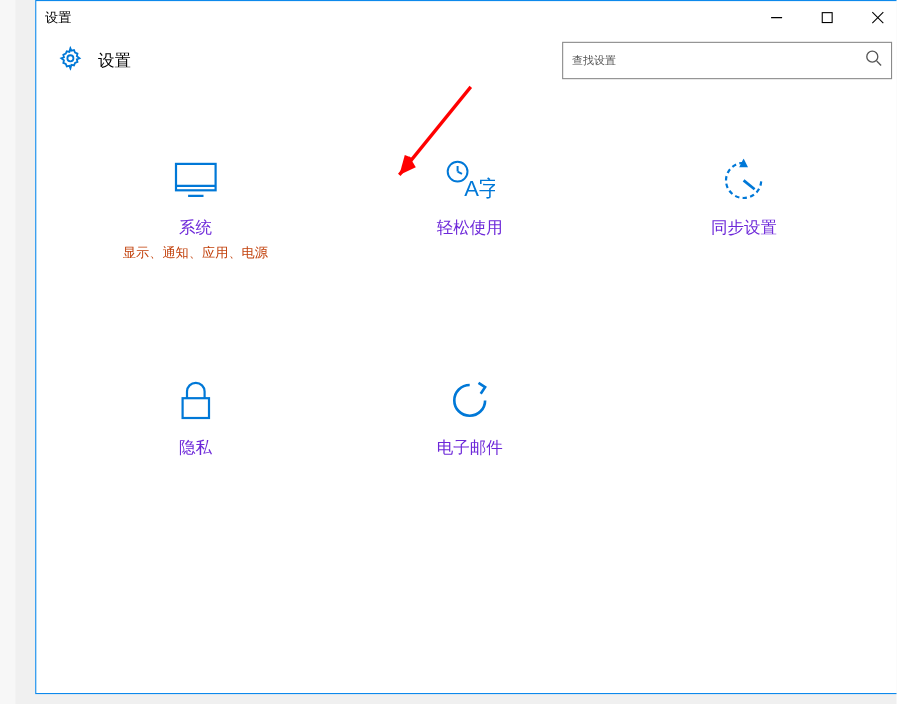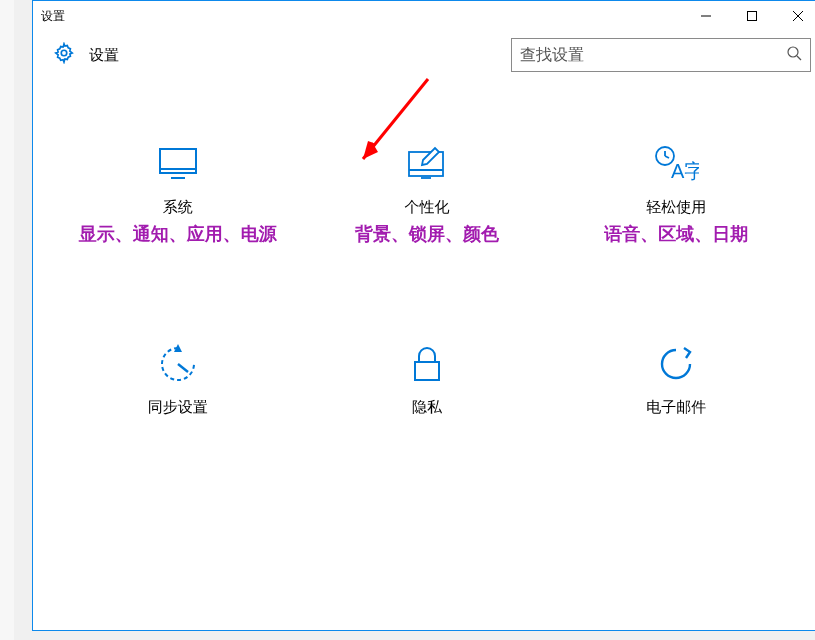--- a/index.html
+++ b/index.html
@@ -23,41 +23,41 @@
   padding: 0 10px 0 20px;
 }
 .header-left { display: flex; align-items: center; gap: 14px; }
 .header-title { font-size: 15px; }
 
 .search {
   width: 300px; height: 34px; border: 1px solid #8a8a8a;
   display:flex; align-items:center; padding:0 8px; position:relative;
 }
 .search input {
-  flex:1; border:none; outline:none; font-size:16px; color:#0f172a;
+  flex:1; border:none; outline:none; font-size:10px; color:#0f172a;
 }
 .search input::placeholder { color:#555; }
 .search-icon { position:absolute; right:8px; top:50%; transform:translateY(-50%); }
 
 .content {
   padding: 20px; height: calc(100% - 78px); overflow:hidden;
 }
 .grid {
   display:grid; grid-template-columns: repeat(3, 1fr);
   gap: 0;
 }
 .tile {
   height: 200px; display:flex; flex-direction:column; align-items:center; justify-content:flex-start;
   padding-top: 40px; cursor:pointer; text-align:center;
   border:1px solid transparent;
 }
 .tile.highlight { border:1px solid #c7c7c7; }
 .tile .tile-icon { height:48px; display:flex; align-items:center; justify-content:flex-start; margin-bottom:10px; color:#0078d7; }
-.tile .tile-title { font-size:15px; color:#000000; margin-bottom:4px; }
-.tile .tile-desc { font-size:18px; color:#a21caf; line-height:1.5; padding:0 20px;font-weight:bold; }
+.tile .tile-title { font-size:15px; color:#6d28d9; margin-bottom:4px; }
+.tile .tile-desc { font-size:12px; color:#c2410c; line-height:1.5; padding:0 20px; }
 
 .arrow {
   position:absolute; left:348px; top:74px; pointer-events:none; z-index:10;
 }
 
 .edge-left {
   position:absolute; left:0; top:0; width:14px; height:640px; background:#f7f7f7; overflow:hidden;
 }
 </style>
 </head>
@@ -120,45 +120,32 @@
               <line x1="3" y1="23" x2="39" y2="23"></line>
               <line x1="14" y1="32" x2="28" y2="32"></line>
           </svg>
         </div>
         <div class="tile-title">系统</div>
         <div class="tile-desc">显示、通知、应用、电源</div>
       </div>
 
 
 
-      <div class="tile">
-        <div class="tile-icon">
-          <svg width="44" height="36" viewBox="0 0 44 36" fill="none" stroke="#0078d7" stroke-width="1.8">
-            <rect x="4" y="6" width="34" height="24"></rect>
-              <line x1="4" y1="24" x2="38" y2="24"></line>
-            <path d="M18 14 L30 2 L34 6 L22 18 L17 19 Z" fill="#fff"></path>
-            <line x1="16" y1="32" x2="26" y2="32"></line>
-          </svg>
-        </div>
-        <div class="tile-title">个性化</div>
-        <div class="tile-desc">背景、锁屏、颜色</div>
-      </div>
 
 
       <div class="tile">
         <div class="tile-icon">
           <svg width="46" height="40" viewBox="0 0 46 40" fill="none" stroke="#0078d7" stroke-width="1.8">
             <circle cx="12" cy="12" r="9"></circle>
               <line x1="12" y1="7" x2="12" y2="12"></line>
               <line x1="12" y1="12" x2="16" y2="14"></line>
             <text x="18" y="34" font-size="20" fill="#0078d7" stroke="none" font-family="sans-serif">A字</text>
           </svg>
         </div>
         <div class="tile-title">轻松使用</div>
-        <div class="tile-desc">语音、区域、日期</div>
       </div>
 
       <div class="tile">
         <div class="tile-icon">
           <svg width="40" height="40" viewBox="0 0 40 40" fill="none" stroke="#0078d7" stroke-width="2">
             <path d="M20 4 A16 16 0 1 0 36 20" stroke-dasharray="4 3"></path>
             <polygon points="20,0 24,8 16,8" fill="#0078d7" stroke="none"></polygon>
             <line x1="20" y1="20" x2="30" y2="28" stroke-width="2.5"></line>
           </svg>
         </div>

